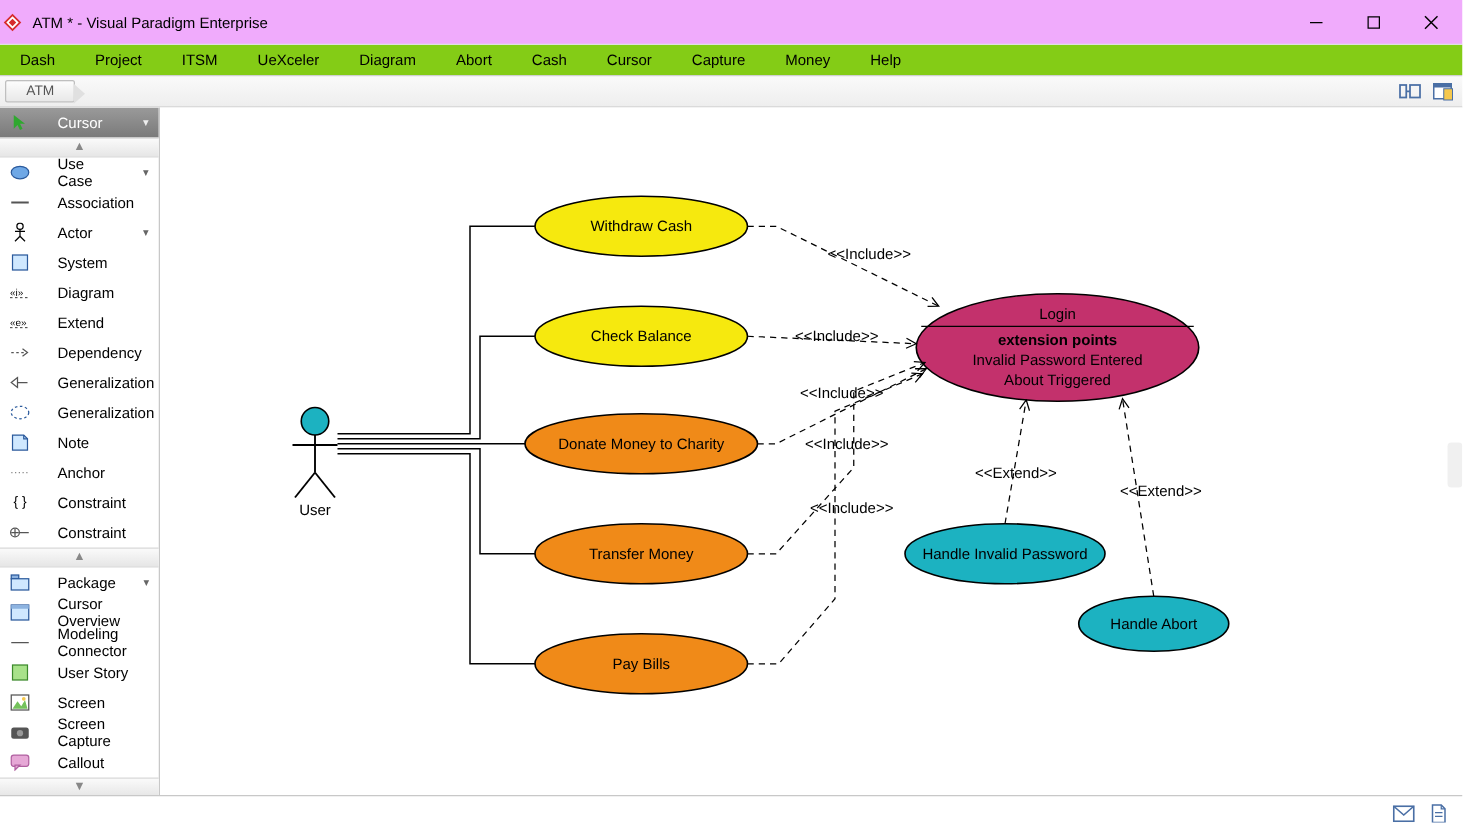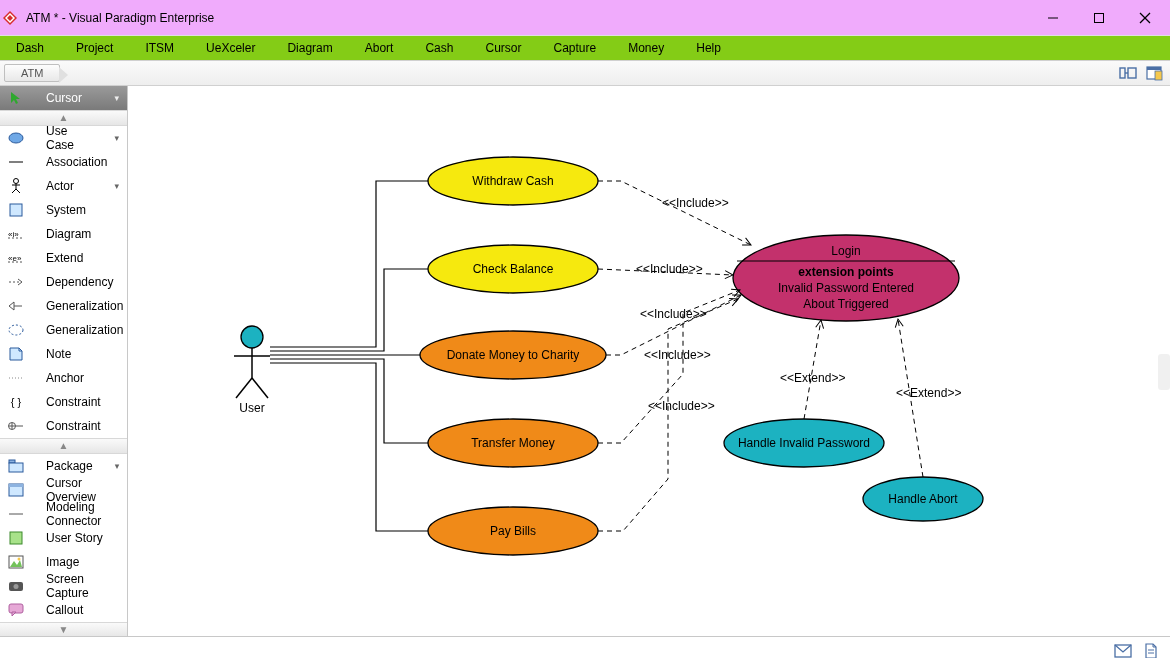--- a/index.html
+++ b/index.html
@@ -281,21 +281,21 @@
       <span>User Story</span>
     </div>
     <div class="tool">
       <span class="tool-icon">
           <svg width="16" height="14">
             <rect x="1" y="1" width="14" height="12" fill="#fff" stroke="#555"></rect>
             <polygon points="2,12 6,6 9,10 12,5 14,12" fill="#74c25b"></polygon>
             <circle cx="11" cy="4" r="1.5" fill="#f5c84d"></circle>
           </svg>
         </span>
-      <span>Image</span>
+      <span>Screen</span>
     </div>
     <div class="tool">
       <span class="tool-icon">
           <svg width="16" height="12">
             <rect x="1" y="2" width="14" height="9" rx="2" fill="#555"></rect>
             <circle cx="8" cy="6.5" r="2.5" fill="#999"></circle>
           </svg>
         </span>
       <span>Screen Capture</span>
     </div>

